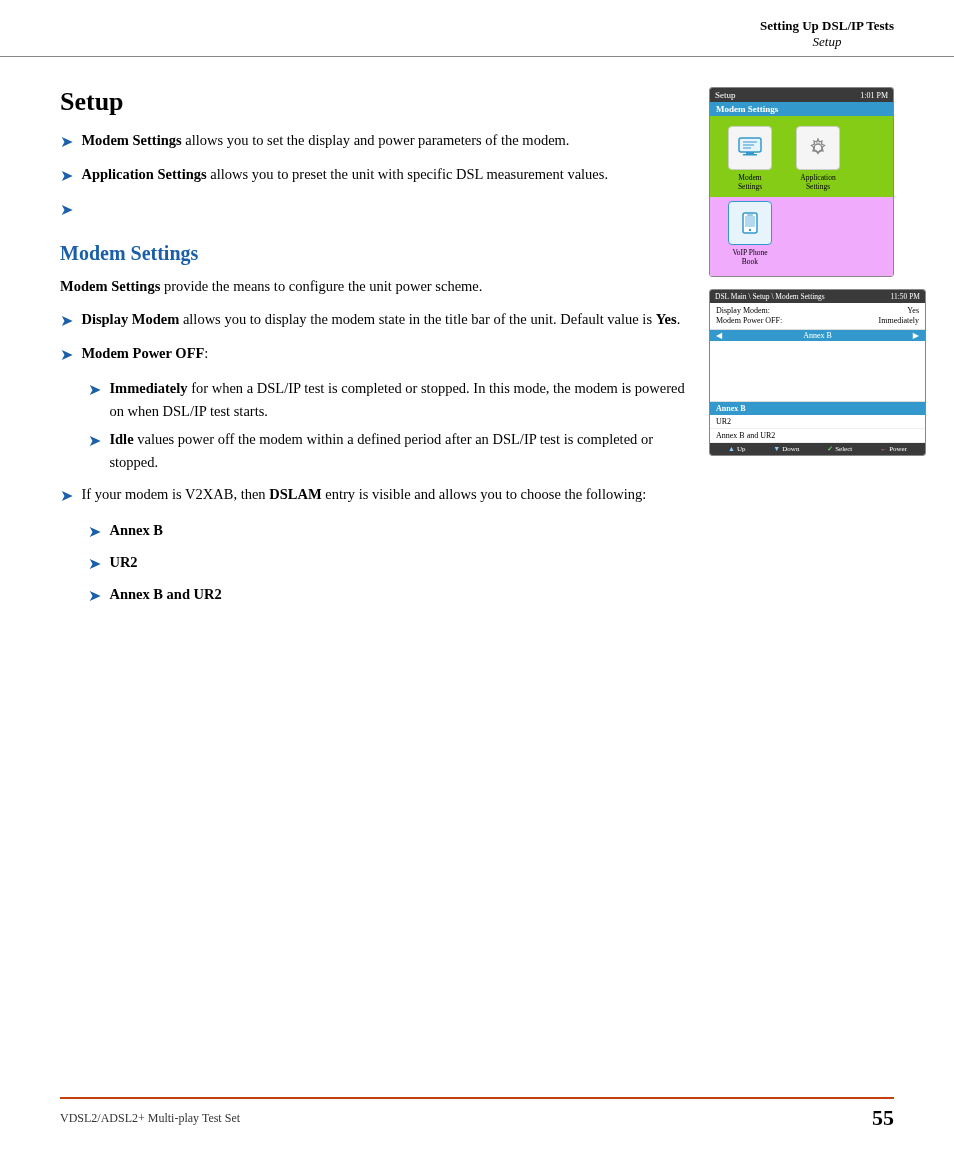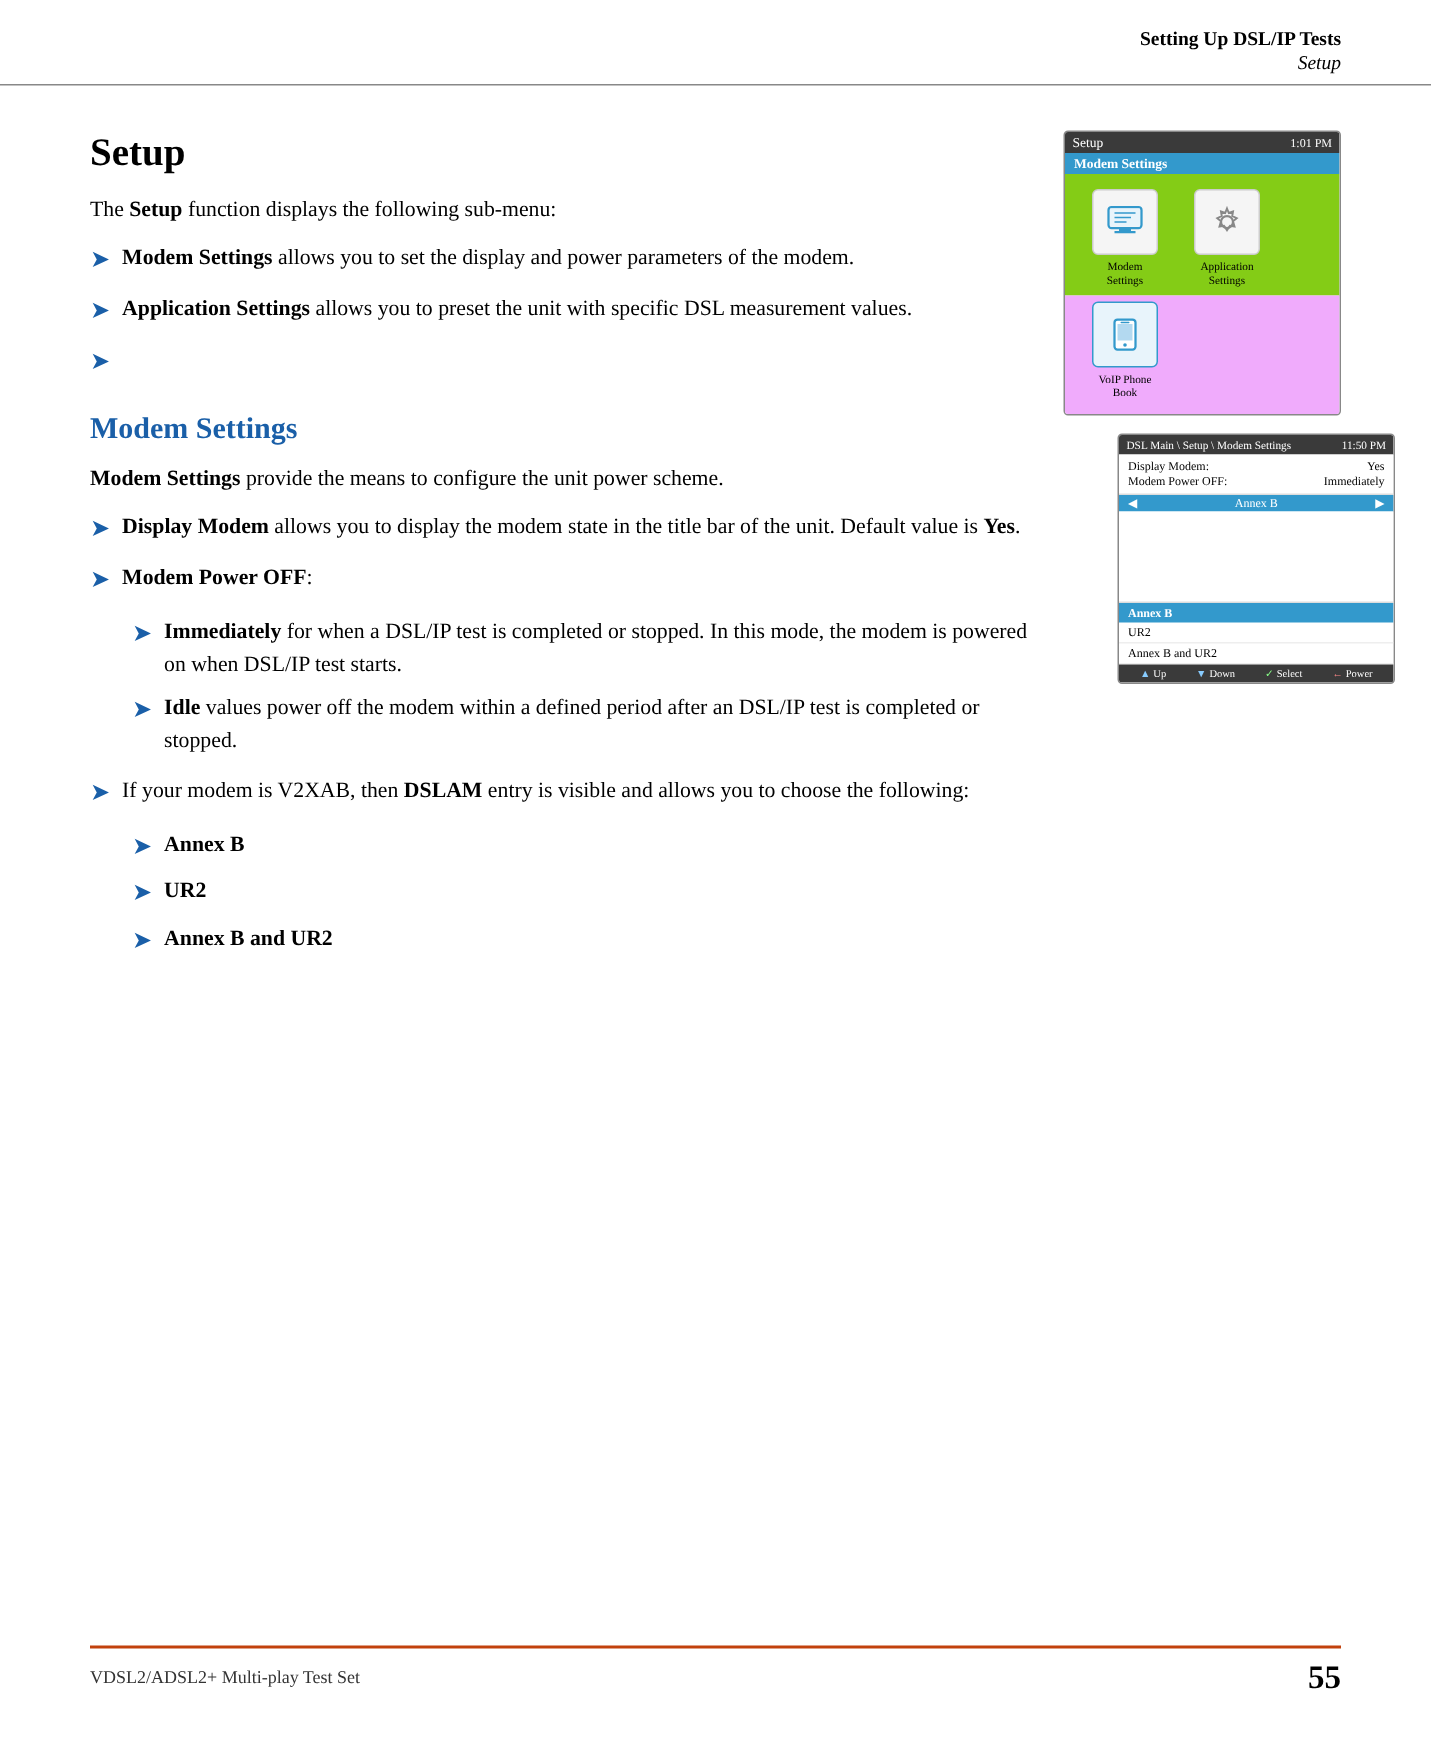--- a/index.html
+++ b/index.html
@@ -14,21 +14,21 @@
     }
 
     
     .page-header {
       display: flex;
       justify-content: flex-end;
       padding: 18px 60px 6px 60px;
       border-bottom: 1.5px solid #888;
     }
     .header-right {
-      text-align: right;
+      text-align: center;
     }
     .header-chapter {
       font-size: 13px;
       font-weight: bold;
     }
     .header-section {
       font-size: 13px;
       font-style: italic;
     }
 
@@ -191,22 +191,21 @@
       background: #e8f4fb;
       margin-bottom: 3px;
     }
 
     
     .device-mockup2 {
       border: 1.5px solid #888;
       border-radius: 3px;
       background: #fff;
       overflow: hidden;
-      width: 185px;
-      margin-left: 36px;
+      width: 217px;
     }
     .device2-header {
       background: #3a3a3a;
       color: #fff;
       font-size: 7.5px;
       display: flex;
       justify-content: space-between;
       align-items: center;
       padding: 2px 5px;
     }
@@ -304,23 +303,20 @@
     <div class="header-section">Setup</div>
   </div>
 </div>
 
 <div class="content-area">
 
   <div class="text-column">
 
     <div class="section-title">Setup</div>
 
-    <p class="body-text">
-      The <b>Setup</b><span> function displays the following sub-menu:</span>
-    </p>
 
     <ul class="bullet-list">
       <li>
         <span class="arrow">➤</span>
         <span><b>Modem Settings</b> allows you to set the display and power parameters of the modem.</span>
       </li>
       <li>
         <span class="arrow">➤</span>
         <span><b>Application Settings</b> allows you to preset the unit with specific DSL measurement values.</span>
       </li>

